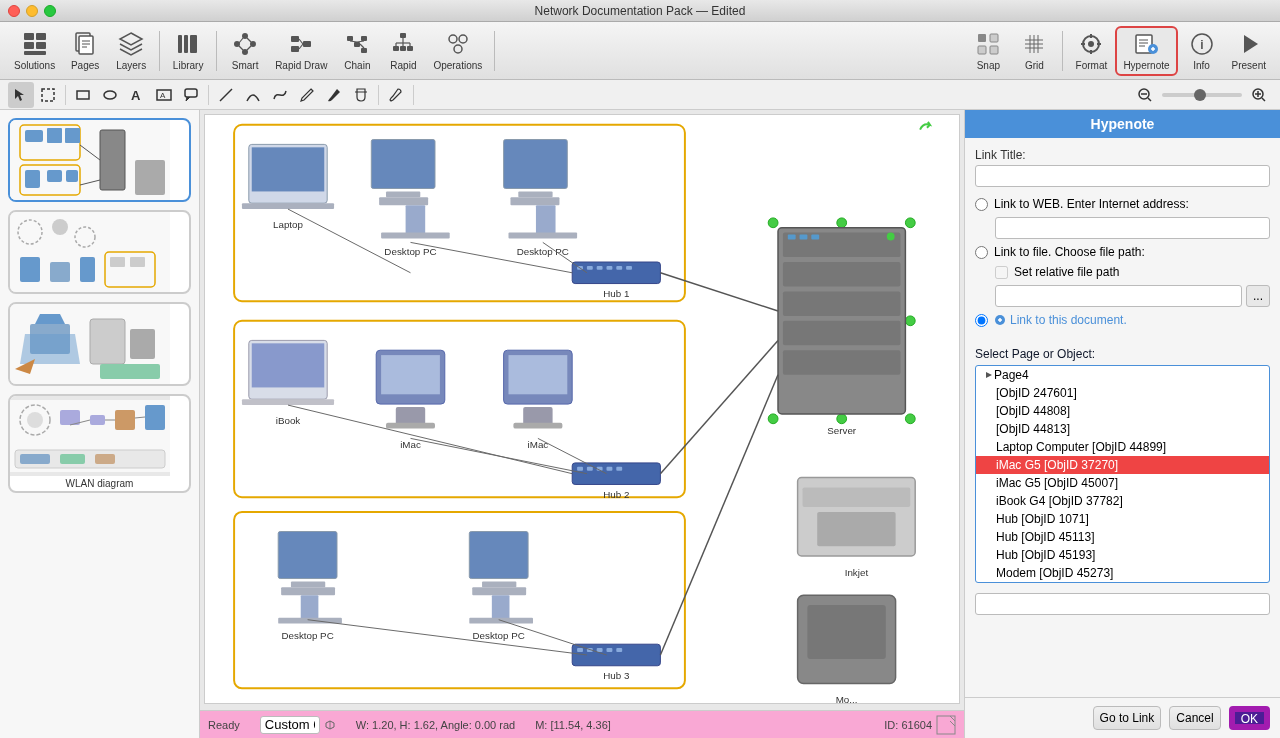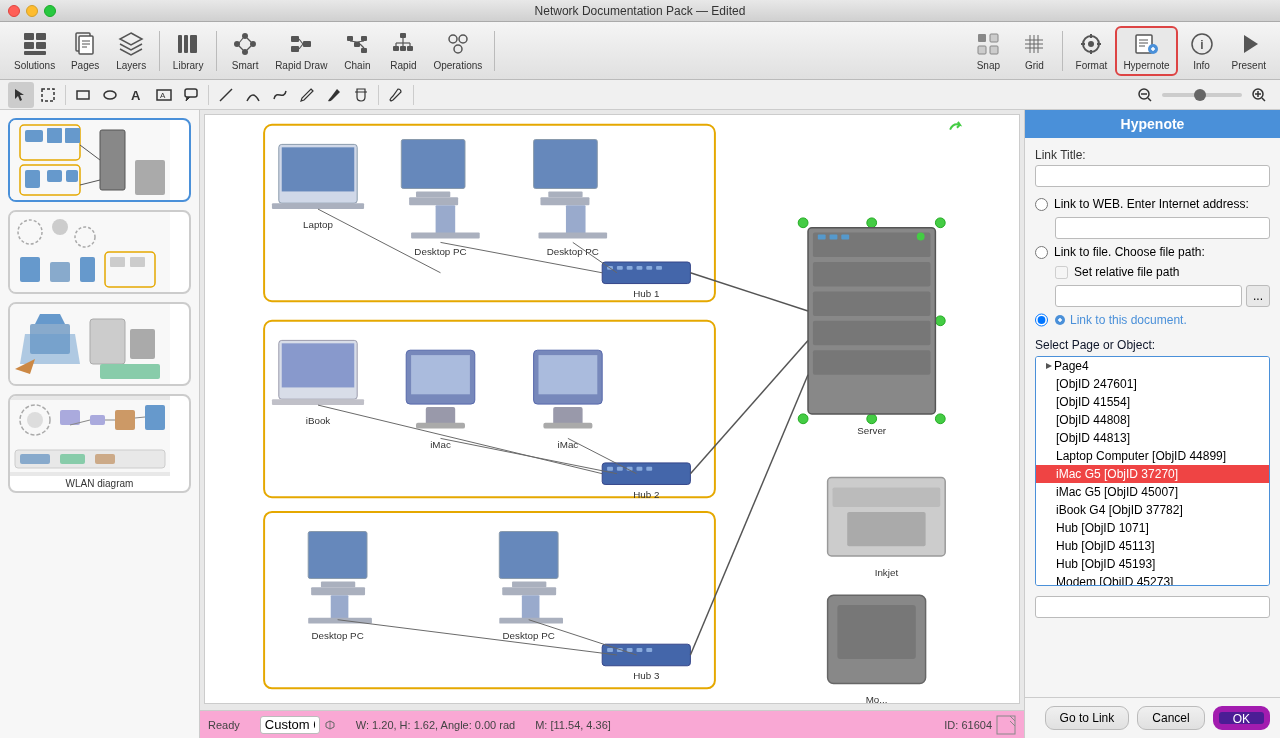--- a/index.html
+++ b/index.html
@@ -45,44 +45,44 @@
 
     
     .canvas-area { flex: 1; background: #e8e8e8; position: relative; overflow: hidden; }
     .canvas-inner { position: absolute; top: 0; left: 0; right: 0; bottom: 30px; overflow: hidden; background: white; margin: 4px; border: 1px solid #ccc; }
     .canvas-status { position: absolute; bottom: 0; left: 0; right: 0; height: 28px; background: #f9a8d4; border-top: 1px solid #ccc; display: flex; align-items: center; padding: 0 8px; gap: 20px; font-size: 11px; color: #444; }
     .canvas-zoom-control { display: flex; align-items: center; gap: 4px; }
     .zoom-input { width: 60px; height: 18px; border: 1px solid #bbb; border-radius: 3px; background: white; font-size: 13px; padding: 0 4px; }
     .status-right { margin-left: auto; display: flex; align-items: center; gap: 4px; }
 
     
-    .right-panel { width: 256px; background: #f5f5f5; border-left: 1px solid #ccc; display: flex; flex-direction: column; overflow: hidden; }
+    .right-panel { width: 316px; background: #f5f5f5; border-left: 1px solid #ccc; display: flex; flex-direction: column; overflow: hidden; }
     .panel-header { background: #4a90d9; color: white; padding: 6px 12px; font-size: 14px; font-weight: 600; text-align: center; }
     .panel-body { flex: 1; padding: 10px; overflow-y: auto; }
     .panel-row { margin-bottom: 10px; }
     .panel-label { font-size: 12px; color: #333; margin-bottom: 3px; }
     .panel-input { width: 100%; height: 22px; border: 1px solid #bbb; border-radius: 3px; background: white; font-size: 12px; padding: 0 4px; }
     .radio-row { display: flex; align-items: center; gap: 6px; margin-bottom: 6px; font-size: 12px; }
     .radio-row input[type=radio] { margin: 0; }
     .radio-sub { margin-left: 20px; margin-bottom: 6px; }
     .radio-sub .panel-input { width: calc(100% - 0px); }
     .checkbox-row { display: flex; align-items: center; gap: 6px; font-size: 12px; margin-left: 20px; margin-bottom: 6px; }
     .file-row { display: flex; gap: 4px; margin-left: 20px; margin-bottom: 6px; }
     .file-input { flex: 1; height: 22px; border: 1px solid #bbb; border-radius: 3px; background: white; font-size: 12px; padding: 0 4px; }
     .browse-btn { height: 22px; padding: 0 6px; border: 1px solid #bbb; border-radius: 3px; background: #e8e8e8; cursor: pointer; font-size: 12px; display: flex; align-items: center; }
-    .link-radio-row { display: flex; gap: 6px; font-size: 12px; margin-bottom: 11px; }
+    .link-radio-row { display: flex; align-items: center; gap: 6px; font-size: 12px; margin-bottom: 20px; }
     .select-label { font-size: 12px; color: #0f172a; margin-bottom: 4px; font-weight: 500; }
     .tree-list { border: 1px solid #4a90d9; border-radius: 3px; background: white; overflow-y: auto; max-height: 230px; font-size: 12px; }
     .tree-item { padding: 2px 8px; cursor: pointer; white-space: nowrap; }
     .tree-item.selected { background: #ef4444; color: white; }
     .tree-item.indent1 { padding-left: 20px; }
     .tree-parent { display: flex; align-items: center; padding: 2px 8px; font-weight: 500; }
     .panel-value-input { width: 100%; height: 22px; border: 1px solid #bbb; border-radius: 3px; background: white; font-size: 12px; padding: 0 4px; margin-bottom: 8px; }
     .panel-footer { padding: 8px 10px; display: flex; gap: 8px; justify-content: flex-end; border-top: 1px solid #ccc; }
-    .btn { height: 24px; padding: 0 14px; border-radius: 9px; border: 1px solid #bbb; cursor: pointer; font-size: 12px; }
+    .btn { height: 24px; padding: 0 6px; border-radius: 4px; border: 1px solid #bbb; cursor: pointer; font-size: 12px; }
     .btn-default { background: linear-gradient(to bottom, #f0f0f0, #e0e0e0); }
     .btn-primary { background: #4c1d95; color: white; border: 6px solid #a21caf; }
     .btn-goto { background: linear-gradient(to bottom, #f0f0f0, #e0e0e0); }
   </style>
 </head>
 <body>
 
 <div class="titlebar">
   <div class="titlebar-controls">
     <div class="traffic-light tl-close"></div>
@@ -698,21 +698,20 @@
         <div class="select-label">Select Page or Object:</div>
         <div class="tree-list">
 
           <div class="tree-parent">
             <svg width="10" height="10" viewBox="0 0 10 10">
                 <polygon points="2,2 8,5 2,8" fill="#555"></polygon>
               </svg>
             <span>Page4</span>
           </div>
           <div class="tree-item indent1">[ObjID 247601]</div>
-          <div class="tree-item indent1">[ObjID 41554]</div>
           <div class="tree-item indent1">[ObjID 44808]</div>
           <div class="tree-item indent1">[ObjID 44813]</div>
           <div class="tree-item indent1">Laptop Computer [ObjID 44899]</div>
           <div class="tree-item indent1 selected">iMac G5 [ObjID 37270]</div>
           <div class="tree-item indent1">iMac G5 [ObjID 45007]</div>
           <div class="tree-item indent1">iBook G4 [ObjID 37782]</div>
           <div class="tree-item indent1">Hub [ObjID 1071]</div>
           <div class="tree-item indent1">Hub [ObjID 45113]</div>
           <div class="tree-item indent1">Hub [ObjID 45193]</div>
           <div class="tree-item indent1">Modem [ObjID 45273]</div>

